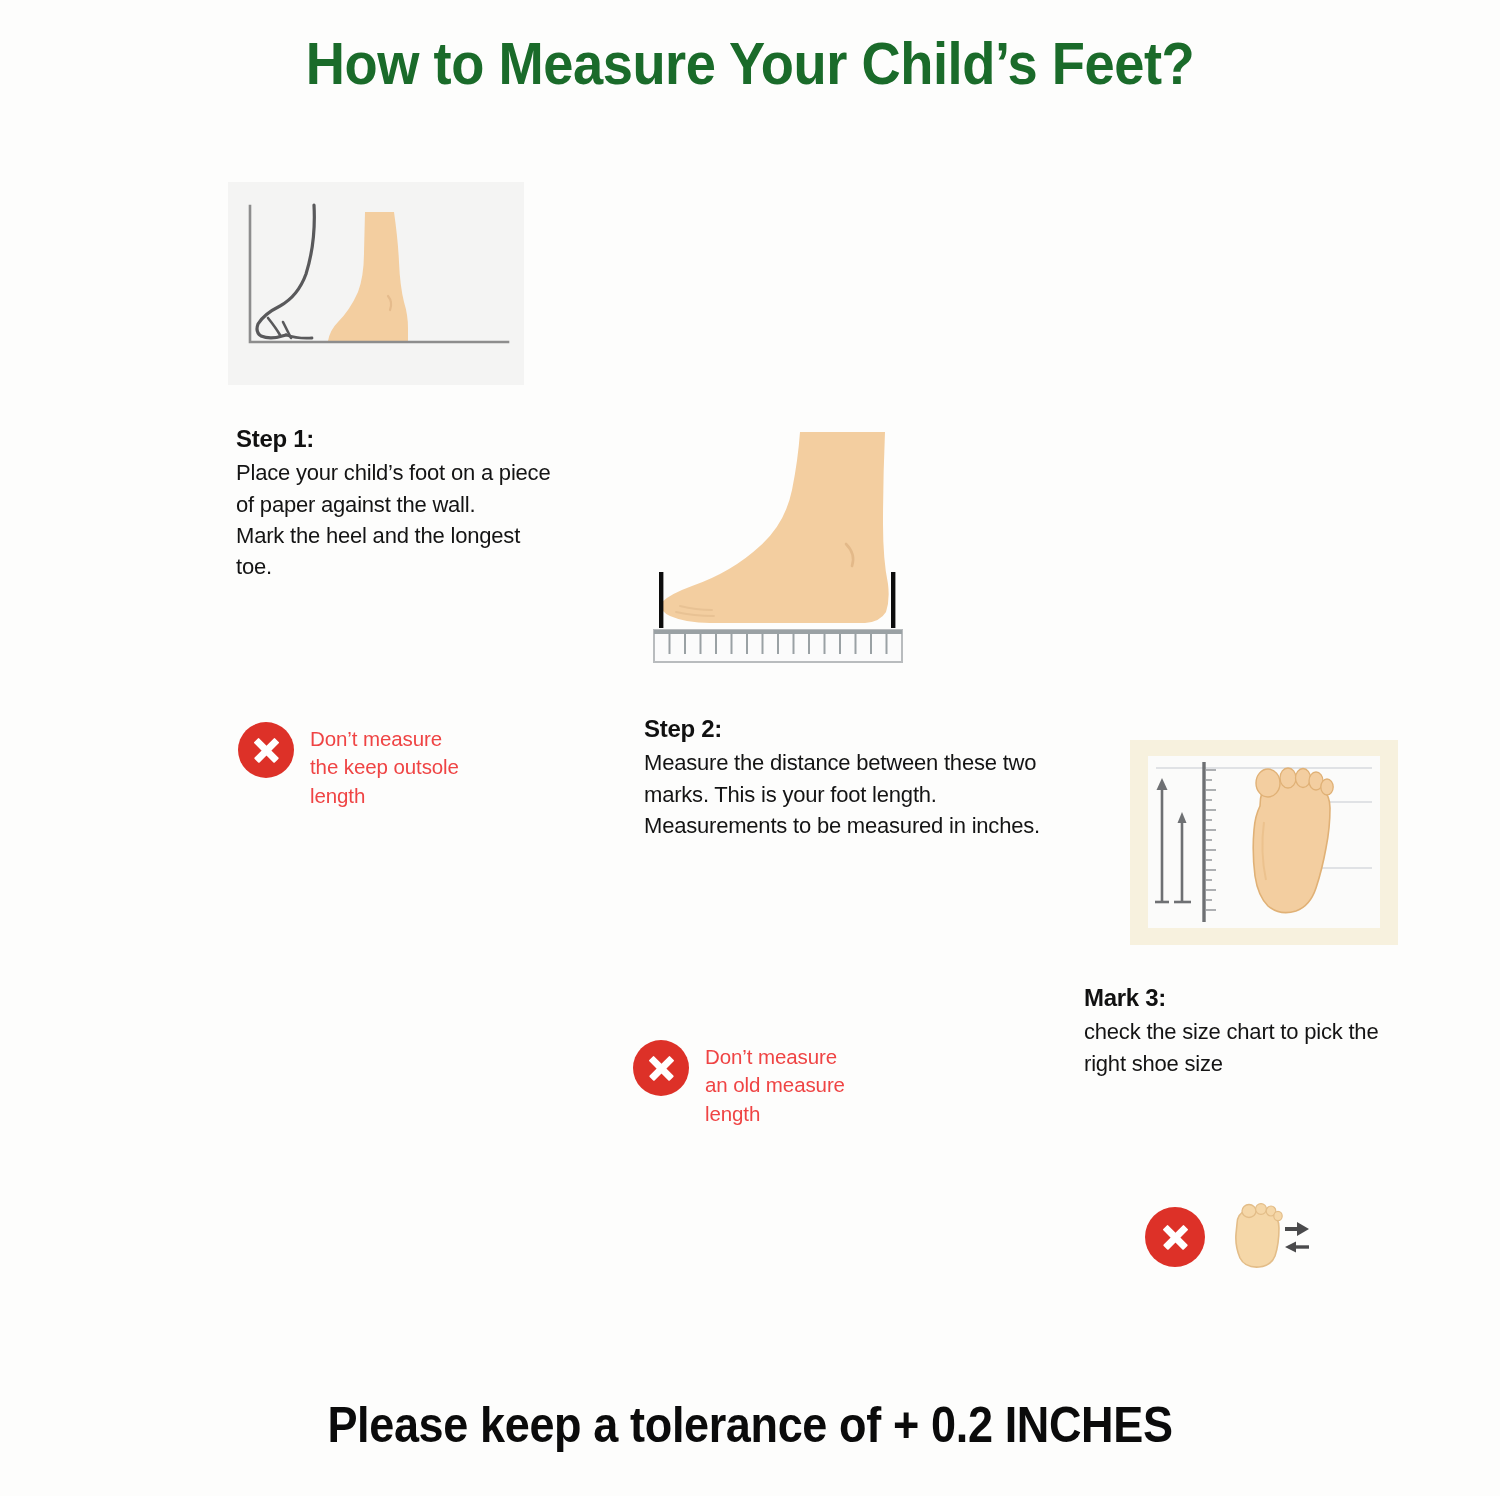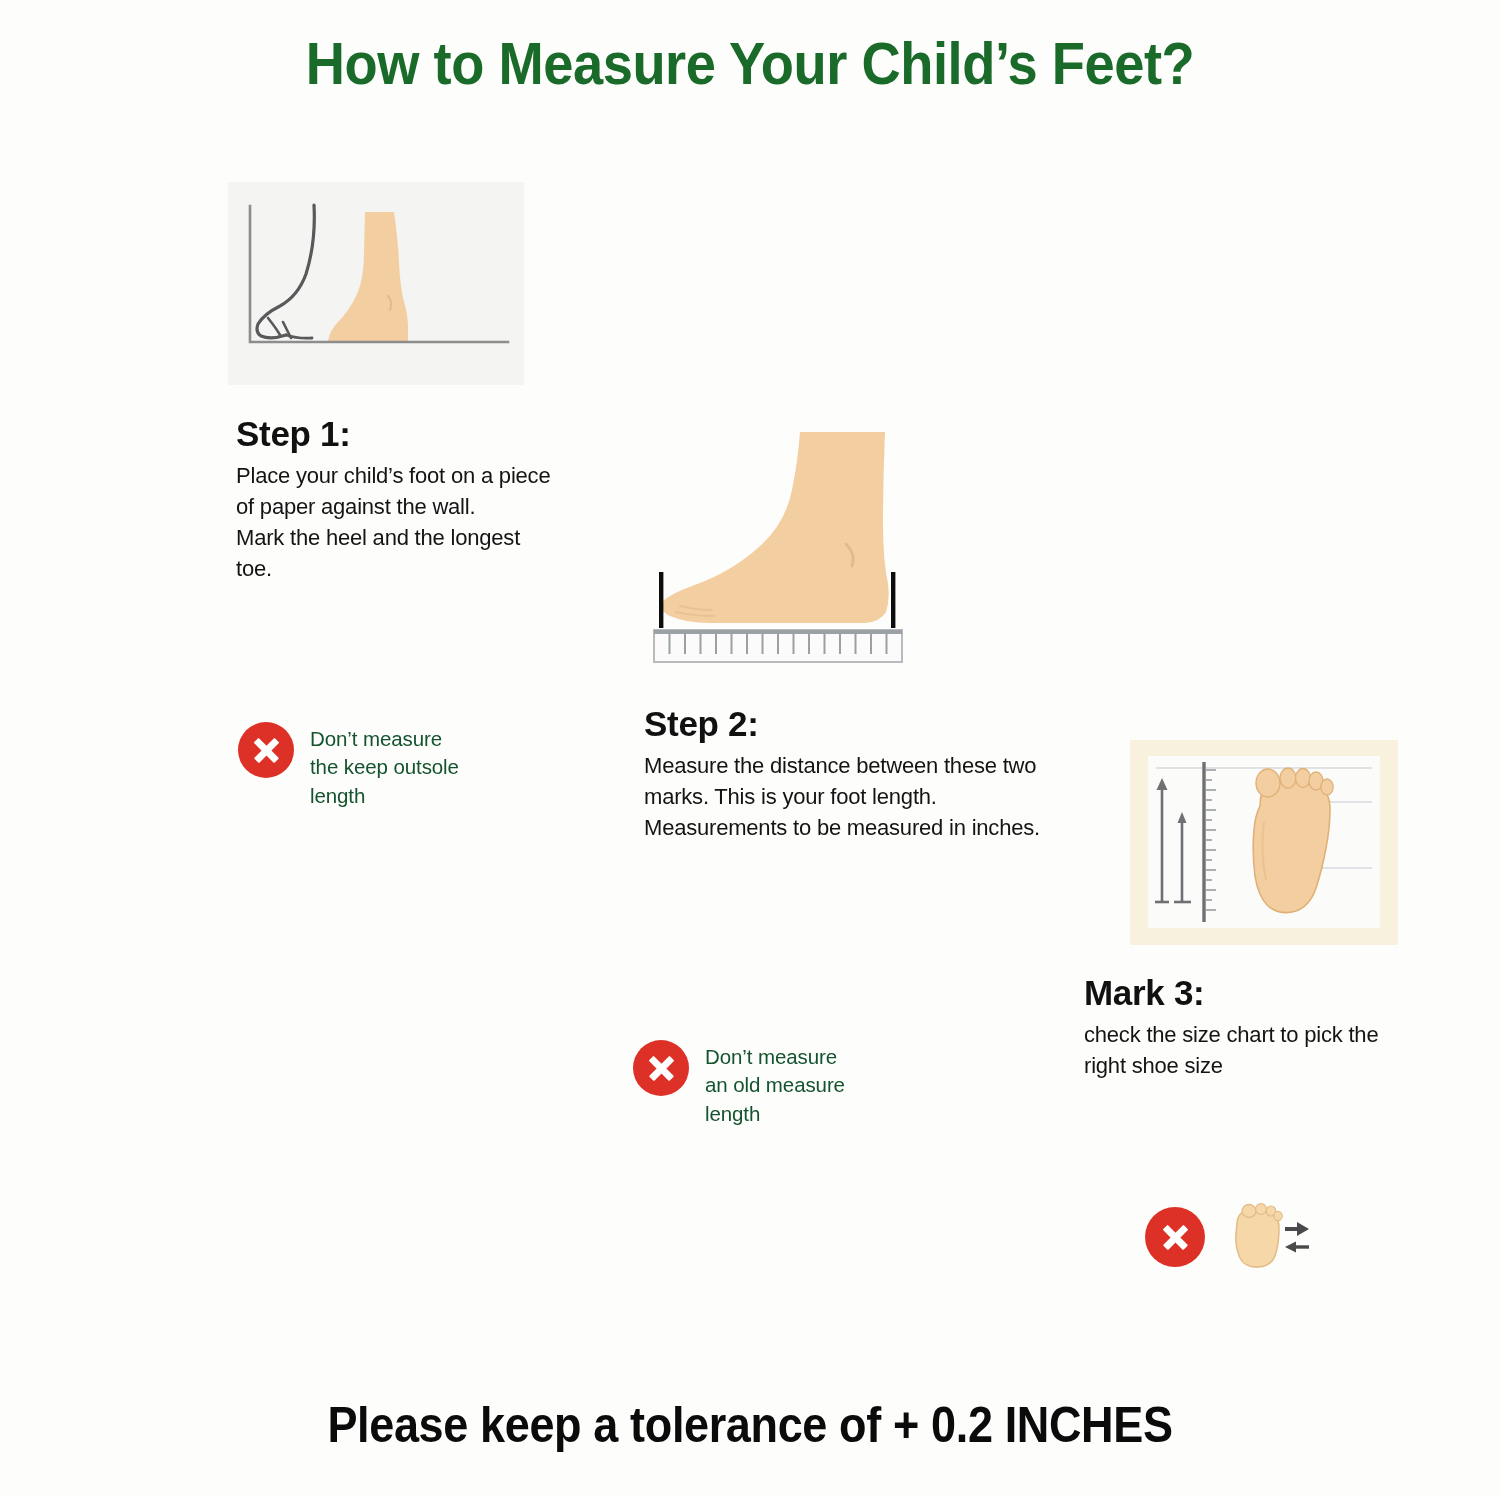--- a/index.html
+++ b/index.html
@@ -36,25 +36,25 @@
     transform: scaleX(0.92);
     transform-origin: center top;
     white-space: nowrap;
   }
 
   
   .step-col {
     position: absolute;
   }
   .step-head {
-    font-size: 35px;
+    font-size: 24px;
     font-weight: bold;
     color: #111111;
     letter-spacing: -0.3px;
-    margin: 0 0 4px 0;
+    margin: 11px 0 4px 0;
     line-height: 1.22;
   }
   .step-body {
     font-size: 22px;
     color: #141414;
     line-height: 1.42;
     letter-spacing: -0.2px;
   }
   .step-body p {
     margin: 0;
@@ -87,21 +87,21 @@
     background: #ffffff;
     border-radius: 1px;
     margin-left: -14.5px;
     margin-top: -3.25px;
   }
   .warn-x::before { transform: rotate(45deg); }
   .warn-x::after  { transform: rotate(-45deg); }
   .warn-text {
     font-size: 20.5px;
     line-height: 1.38;
-    color: #14532d;
+    color: #ef4444;
     padding-top: 3px;
     letter-spacing: -0.1px;
   }
 
   
   .s1-panel {
     position: absolute;
     left: 228px;
     top: 182px;
     width: 296px;

